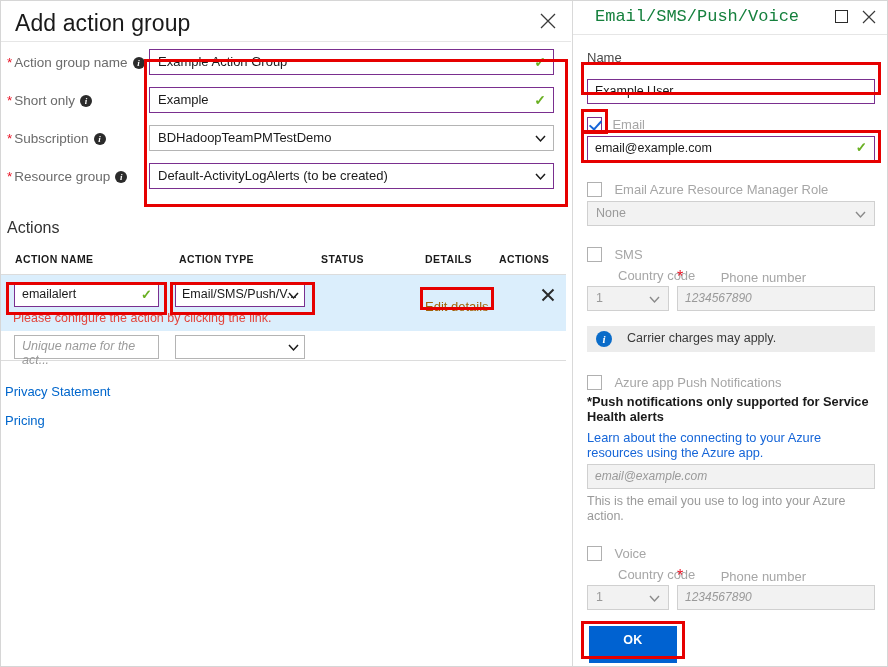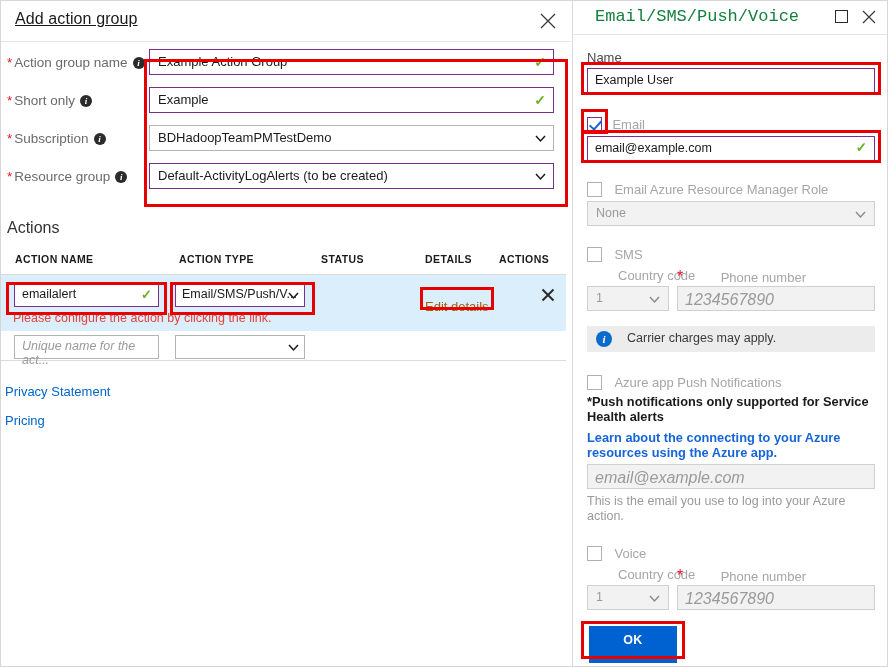--- a/index.html
+++ b/index.html
@@ -24,23 +24,22 @@
     width: 570px; height: 667px;
     background: #fff;
   }
   .blade-header {
     position: relative;
     height: 41px;
     border-bottom: 1px solid #e6e6e6;
   }
   .blade-title {
     position: absolute; left: 14px; top: 9px;
-    font-size: 16px; color: #1a1a1a; font-weight: 400;
+    font-size: 23px; color: #1a1a1a; font-weight: 400;
     letter-spacing: .1px;
-    text-decoration: underline;
   }
   .close-x {
     position: absolute; right: 12px; top: 9px;
     width: 22px; height: 22px;
     cursor: pointer;
   }
   .close-x svg { display:block; }
 
   
   .form-area { position: absolute; left: 0; top: 42px; width: 570px; }
@@ -205,21 +204,21 @@
     height: 25px; background: #fff;
     border: 1px solid #7a2f8f;
   }
   .txtbox.dis   { border: 1px solid #d0d0d0; background: #f2f2f2; }
   .txtbox .val {
     position: absolute; left: 7px; top: 4px;
     font-size: 12.5px; color: #1a1a1a;
   }
   .txtbox .ph {
     position: absolute; left: 7px; top: 4px;
-    font-size: 16px; color: #9a9a9a; font-style: italic; text-align: center;
+    font-size: 12px; color: #9a9a9a; font-style: italic; text-align: center;
   }
   .txtbox .tick { right: 7px; top: 3px; font-size: 13.5px; }
 
   .cbx {
     display: inline-block;
     width: 15px; height: 15px;
     border: 1.3px solid #7a2f8f;
     background: #fff;
     vertical-align: -3px;
     position: relative;
@@ -258,21 +257,21 @@
   .infobar .tx {
     position: absolute; left: 40px; top: 5px;
     font-size: 12.5px; color: #3a3a3a;
   }
 
   .boldnote {
     font-size: 12.8px; color: #1a1a1a; font-weight: bold;
     line-height: 15px;
   }
   .bluelink {
-    font-size: 12.8px; color: #1565d8; line-height: 15px; cursor: pointer; font-weight: bold;
+    font-size: 12.8px; color: #1565d8; line-height: 15px; cursor: pointer;
   }
   .graynote {
     font-size: 12.5px; color: #9a9a9a; line-height: 15px;
   }
 
   .okbtn {
     position: absolute;
     width: 88px; height: 37px;
     background: #0062d1;
     color: #fff; font-size: 12.5px; font-weight: bold;
@@ -412,21 +411,21 @@
       <div class="rb-close">
         <svg width="18" height="18" viewBox="0 0 18 18">
             <path d="M3 3 L15 15 M15 3 L3 15" stroke="#3a3a3a" stroke-width="1.2" fill="none"></path>
           </svg>
       </div>
     </div>
 
     <div class="rb-body">
 
       <div style="position:absolute; left:14px; top:14px;" class="fieldlabel">Name</div>
-      <div class="txtbox" style="position:absolute; left:14px; top:32px; width:288px;">
+      <div class="txtbox" style="position:absolute; left:14px; top:43px; width:288px;">
         <span class="val">Example User</span>
       </div>
 
       <div style="position:absolute; left:14px; top:79px;">
         <span class="cbx checked"></span>
         <span class="fieldlabel dim" style="margin-left:6px;">Email</span>
       </div>
       <div class="txtbox" style="position:absolute; left:14px; top:100px; width:288px;">
         <span class="val">email@example.com</span>
         <span class="tick">✓</span>

